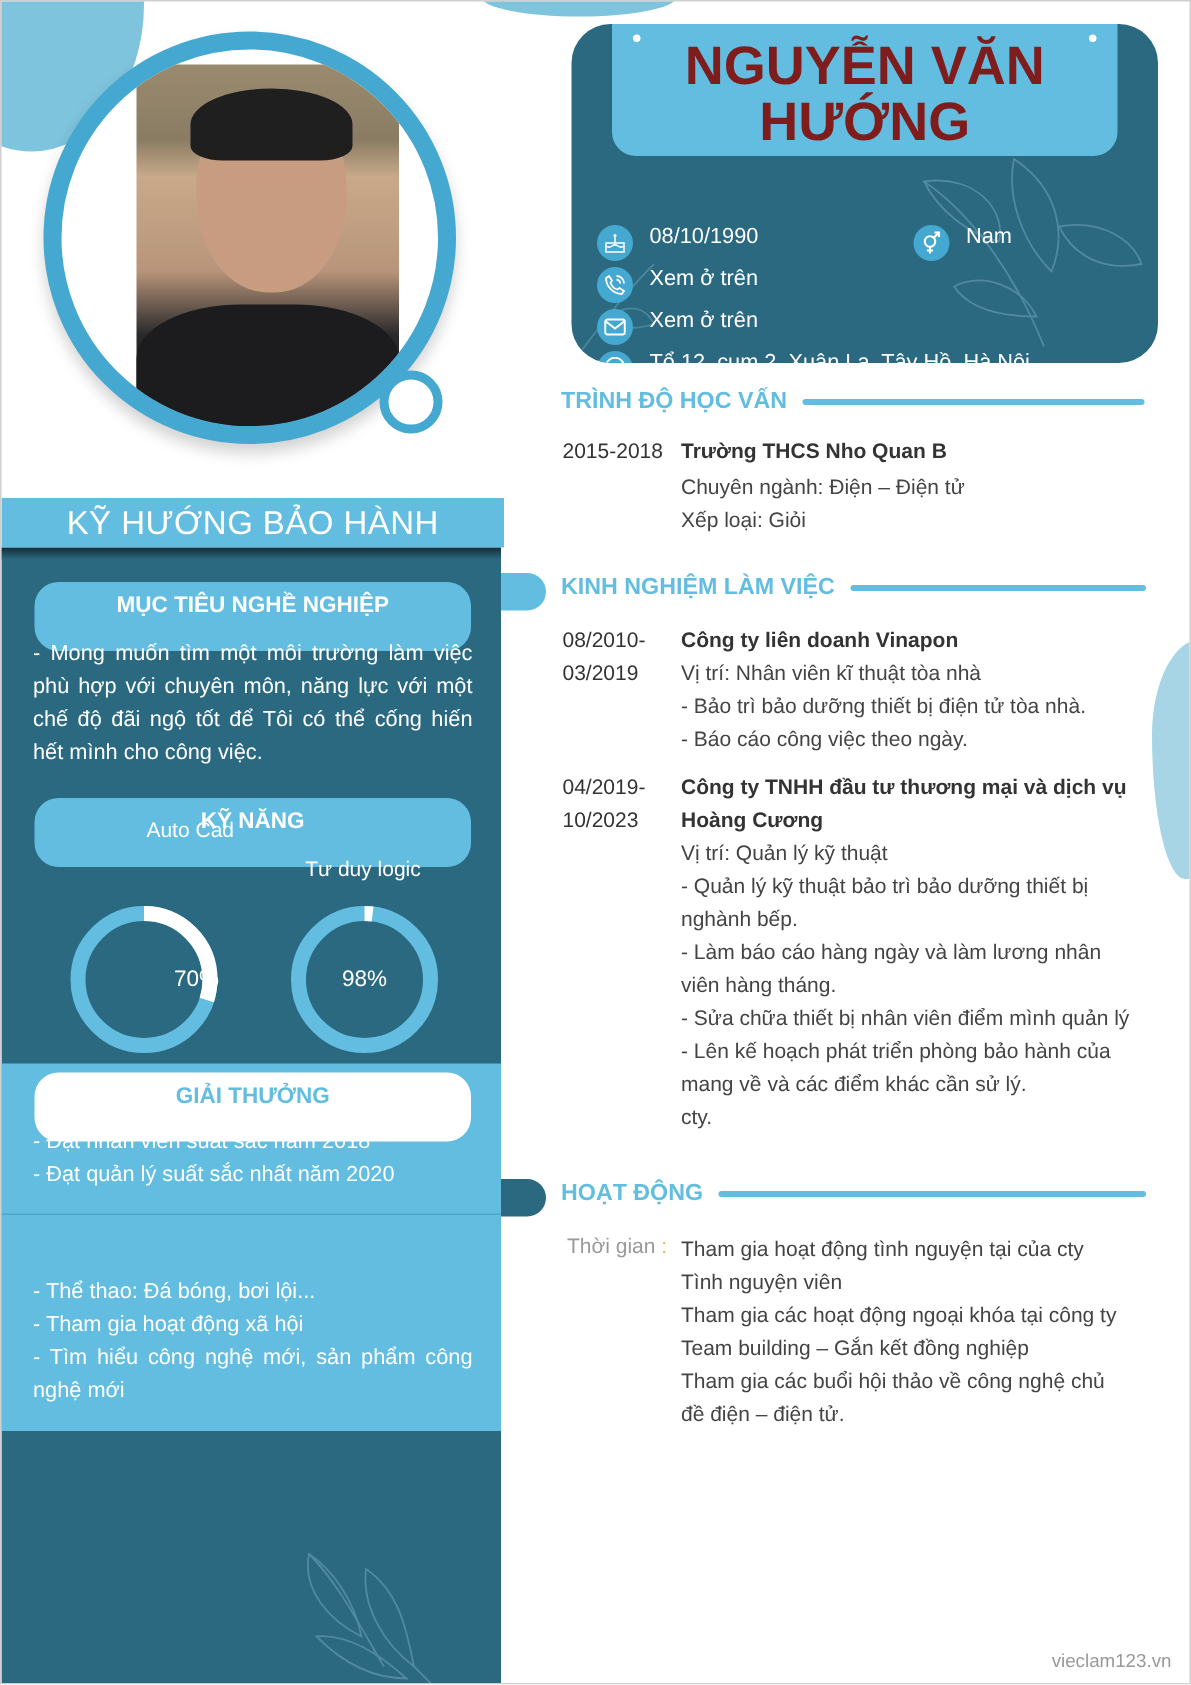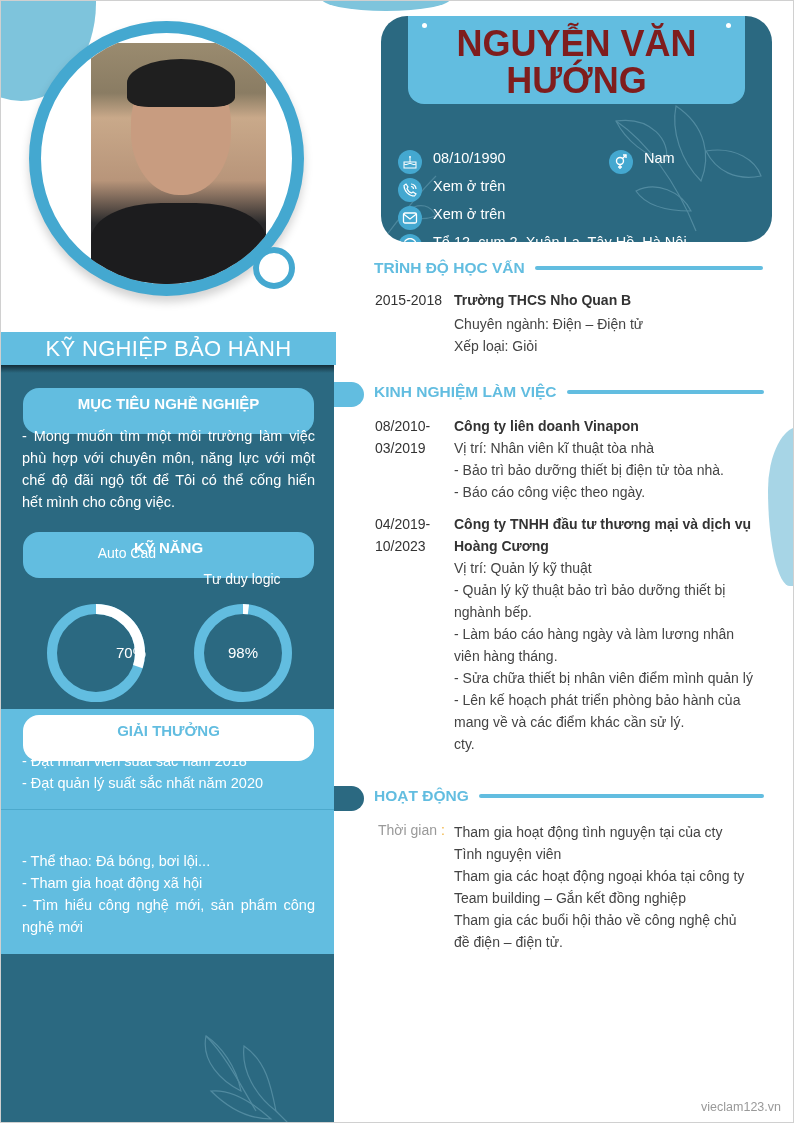--- a/index.html
+++ b/index.html
@@ -91,21 +91,21 @@
 
   <div class="photo-ring">
     <div class="photo">
       <div class="body"></div>
       <div class="head"></div>
       <div class="hair"></div>
     </div>
   </div>
   <div class="photo-dot"></div>
 
-  <div class="job-title-bar">KỸ NGHIỆP BẢO HÀNH</div>
+  <div class="job-title-bar">KỸ HƯỚNG BẢO HÀNH</div>
 
   <div class="pill light" style="top:387px;">MỤC TIÊU NGHỀ NGHIỆP</div>
   <div class="lc-text justify" style="top:424px;">- Mong muốn tìm một môi trường làm việc phù hợp với chuyên môn, năng lực với một chế độ đãi ngộ tốt để Tôi có thể cống hiến hết mình cho công việc.</div>
 
   <div class="pill light" style="top:531px;">KỸ NĂNG</div>
   <div class="skill" style="left:35px; top:544px;text-align:right;">Auto Cad</div>
   <div class="skill" style="left:181px; top:570px;">Tư duy logic</div>
 
   <svg class="donut" style="left:45px; top:602px;" viewBox="0 0 100 100">
     <circle cx="50" cy="50" r="44" fill="none" stroke="#62bde0" stroke-width="10"></circle>

